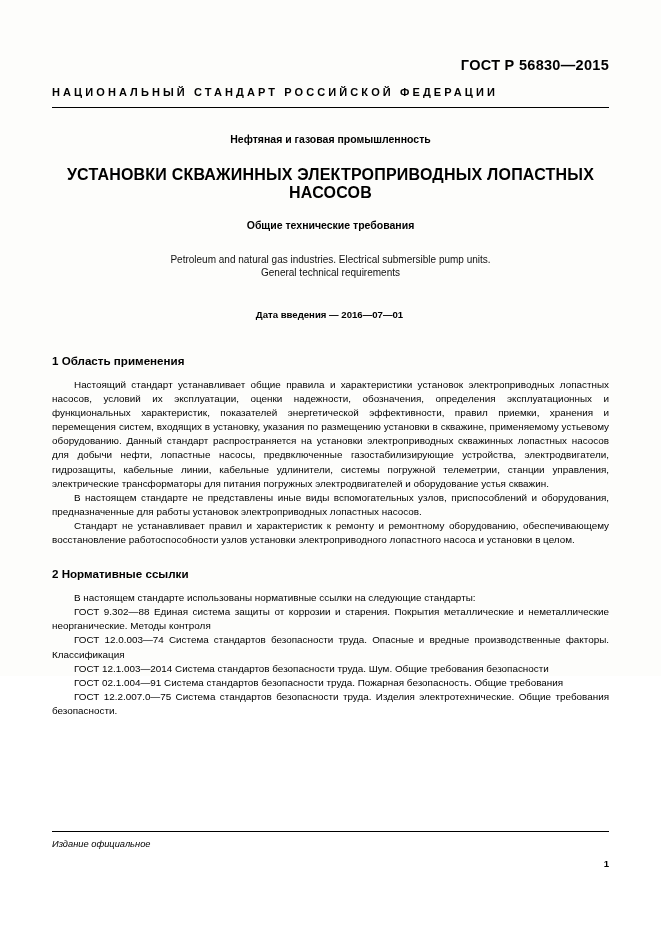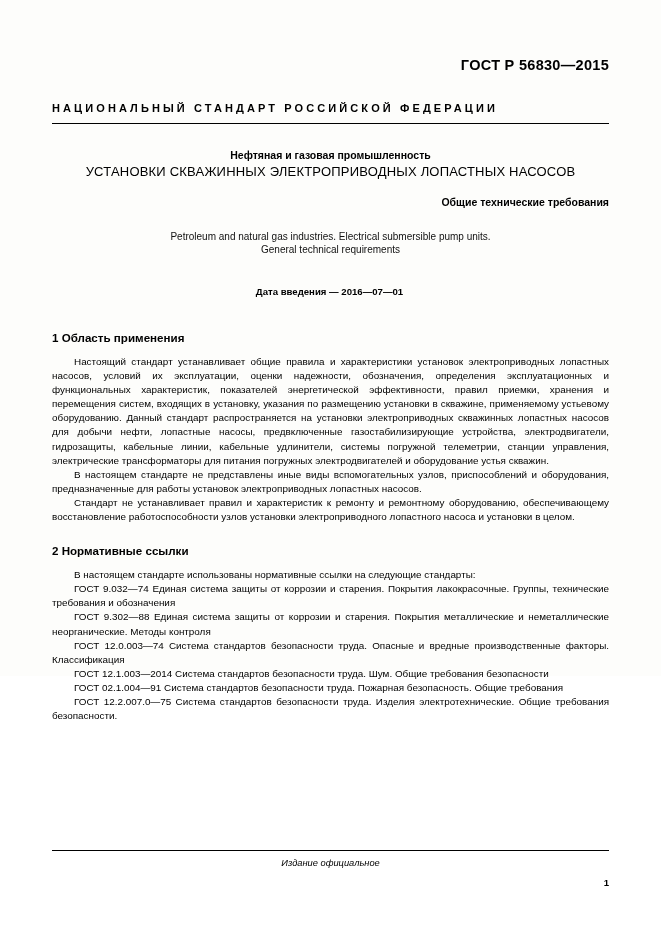--- a/index.html
+++ b/index.html
@@ -31,21 +31,21 @@
 
   
   .doc-code {
     text-align: right;
     font-size: 14.5px;
     font-weight: bold;
     letter-spacing: 0.3px;
     margin-top: 57px;
   }
   .national-standard {
-    margin-top: 29px;
+    margin-top: 13px;
     font-size: 11px;
     font-weight: bold;
     letter-spacing: 3.1px;
     text-align: left;
     white-space: nowrap;
   }
   .hr-top {
     border: none;
     border-top: 1px solid #000;
     margin: 9px 0 0 0;
@@ -55,30 +55,29 @@
   
   .title-block {
     text-align: center;
     margin-top: 25px;
   }
   .t-line1 {
     font-size: 10.5px;
     font-weight: bold;
   }
   .t-line2 {
-    font-size: 13px;
-    font-weight: normal;
-    margin-top: 3px;
+    font-size: 16px;
+    font-weight: bold;
+    margin-top: 21px;
     letter-spacing: 0.2px;
   }
   .t-line3 {
     font-size: 10.5px;
     font-weight: bold;
     margin-top: 17px;
-    text-align: right;
   }
   .t-en {
     margin-top: 22px;
     font-size: 10px;
     line-height: 13px;
     color: #111;
   }
 
   .intro-date {
     margin-top: 30px;
@@ -109,23 +108,22 @@
     hyphens: auto;
   }
   p.body + p.body {
     margin-top: 0;
   }
 
   
   .footer {
     position: absolute;
     left: 52px;
-    top: 850px;
+    top: 831px;
     width: 557px;
-    text-align: center;
   }
   .hr-bottom {
     border: none;
     border-top: 1px solid #000;
     margin: 0;
     height: 0;
   }
   .footer-text {
     margin-top: 7px;
     font-size: 9.3px;
@@ -167,21 +165,20 @@
     <div class="section">
       <div class="section-title">1 Область применения</div>
       <p class="body">Настоящий стандарт устанавливает общие правила и характеристики установок электроприводных лопастных насосов, условий их эксплуатации, оценки надежности, обозначения, определения эксплуатационных и функциональных характеристик, показателей энергетической эффективности, правил приемки, хранения и перемещения систем, входящих в установку, указания по размещению установки в скважине, применяемому устьевому оборудованию. Данный стандарт распространяется на установки электроприводных скважинных лопастных насосов для добычи нефти, лопастные насосы, предвключенные газостабилизирующие устройства, электродвигатели, гидрозащиты, кабельные линии, кабельные удлинители, системы погружной телеметрии, станции управления, электрические трансформаторы для питания погружных электродвигателей и оборудование устья скважин.</p>
       <p class="body">В настоящем стандарте не представлены иные виды вспомогательных узлов, приспособлений и оборудования, предназначенные для работы установок электроприводных лопастных насосов.</p>
       <p class="body">Стандарт не устанавливает правил и характеристик к ремонту и ремонтному оборудованию, обеспечивающему восстановление работоспособности узлов установки электроприводного лопастного насоса и установки в целом.</p>
     </div>
 
     <div class="section">
       <div class="section-title">2 Нормативные ссылки</div>
       <p class="body">В настоящем стандарте использованы нормативные ссылки на следующие стандарты:</p>
-      <p class="body">ГОСТ 9.032—74 Единая система защиты от коррозии и старения. Покрытия лакокрасочные. Группы, технические требования и обозначения</p>
       <p class="body">ГОСТ 9.302—88 Единая система защиты от коррозии и старения. Покрытия металлические и неметаллические неорганические. Методы контроля</p>
       <p class="body">ГОСТ 12.0.003—74 Система стандартов безопасности труда. Опасные и вредные производственные факторы. Классификация</p>
       <p class="body">ГОСТ 12.1.003—2014 Система стандартов безопасности труда. Шум. Общие требования безопасности</p>
       <p class="body">ГОСТ 02.1.004—91 Система стандартов безопасности труда. Пожарная безопасность. Общие требования</p>
       <p class="body">ГОСТ 12.2.007.0—75 Система стандартов безопасности труда. Изделия электротехнические. Общие требования безопасности.</p>
     </div>
 
   </div>
 
   <div class="footer">

